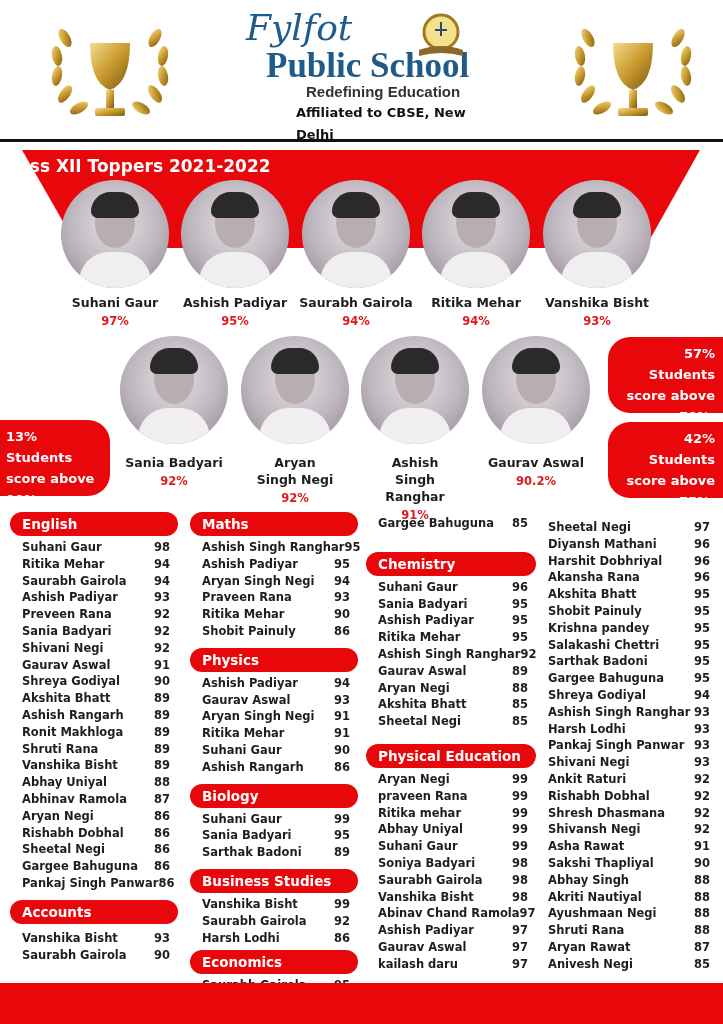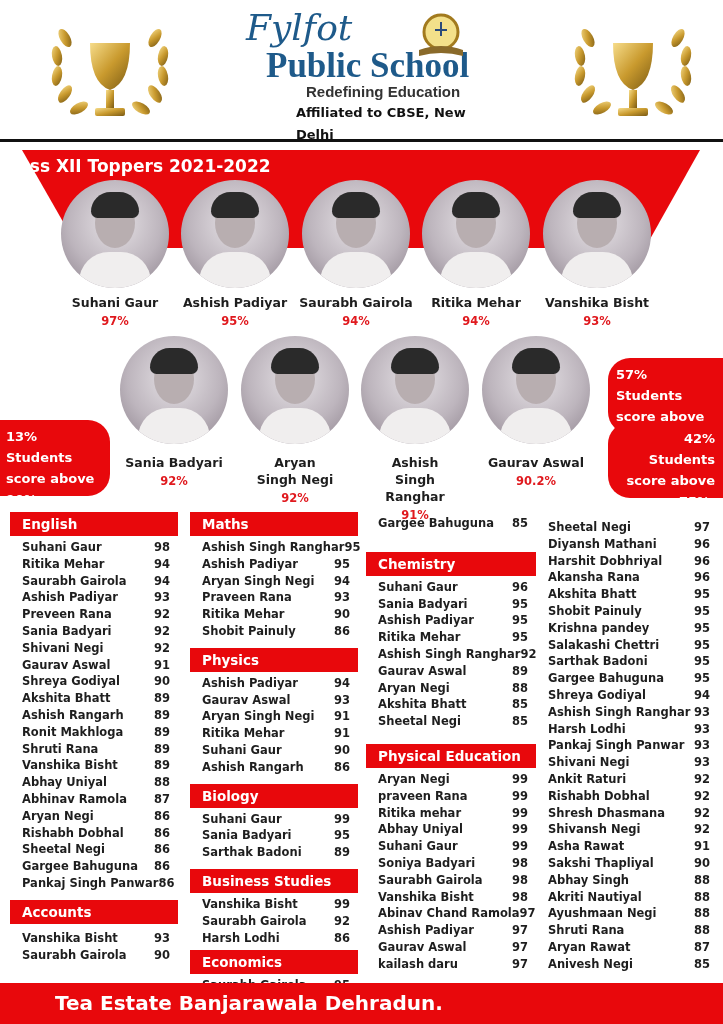--- a/index.html
+++ b/index.html
@@ -28,26 +28,26 @@
   .topper .photo { width: 108px; height: 108px; margin: 0 auto; border-radius: 50%; background: radial-gradient(circle at 50% 40%, #e6e2e6 0%, #bdb5bd 55%, #8a7f8a 100%); position: relative; overflow: hidden; }
   .topper .photo .head { position: absolute; left: 34px; top: 18px; width: 40px; height: 50px; border-radius: 50%; background: #b8aeb0; }
   .topper .photo .hair { position: absolute; left: 30px; top: 12px; width: 48px; height: 26px; border-radius: 24px 24px 8px 8px; background: #2a2a2a; }
   .topper .photo .body { position: absolute; left: 18px; top: 72px; width: 72px; height: 50px; border-radius: 30px 30px 0 0; background: #f0eeee; }
   .topper .name { font-size: 12.5px; font-weight: bold; color: #1e1e1e; margin-top: 6px; line-height: 17px; }
   .topper .pct { font-size: 11.5px; font-weight: bold; color: #e0191e; line-height: 16px; margin-top: 2px; }
 
   
   .stat { position: absolute; background: #e8080c; color: #fff; font-weight: bold; font-size: 13px; line-height: 21px; padding: 6px 8px; }
   .stat.left { left: 0; top: 420px; width: 110px; height: 76px; border-radius: 0 22px 22px 0; text-align: left; padding-left: 6px; }
-  .stat.right1 { left: 608px; top: 337px; width: 115px; height: 76px; border-radius: 22px 0 0 22px; text-align: left; margin-top: 21px; }
+  .stat.right1 { left: 608px; top: 337px; width: 115px; height: 76px; border-radius: 22px 0 0 22px; text-align: right; }
   .stat.right2 { left: 608px; top: 422px; width: 115px; height: 76px; border-radius: 22px 0 0 22px; text-align: right; }
 
   
   .col { position: absolute; top: 512px; }
-  .subj-head { background: #e8080c; color: #fff; font-weight: bold; font-size: 13.5px; height: 24px; line-height: 24px; padding-left: 12px; border-radius: 0; margin-bottom: 3px; }
+  .subj-head { background: #e8080c; color: #fff; font-weight: bold; font-size: 13.5px; height: 24px; line-height: 24px; padding-left: 12px; border-radius: 12px; margin-bottom: 3px; }
   .row { display: flex; justify-content: space-between; font-size: 11.5px; font-weight: bold; color: #1e1e1e; height: 16.8px; line-height: 16.8px; padding-left: 12px; padding-right: 8px; white-space: nowrap; }
   .gap { height: 8px; }
 
   
   .footer { position: absolute; left: 0; top: 983px; width: 723px; height: 41px; background: #e8080c; color: #fff; font-weight: bold; font-size: 20px; line-height: 41px; }
   .footer .addr { position: absolute; left: 55px; }
   .footer .phone { position: absolute; left: 482px; }
 </style>
 </head>
 <body>
@@ -629,14 +629,13 @@
         <span>87</span>
       </div>
       <div class="row">
         <span>Anivesh Negi</span>
         <span>85</span>
       </div>
     </div>
 </div>
 
 <div class="footer">
-  <span class="addr">Tea Estate Banjarawala Dehradun.</span>
 </div>
 
 </body></html>

